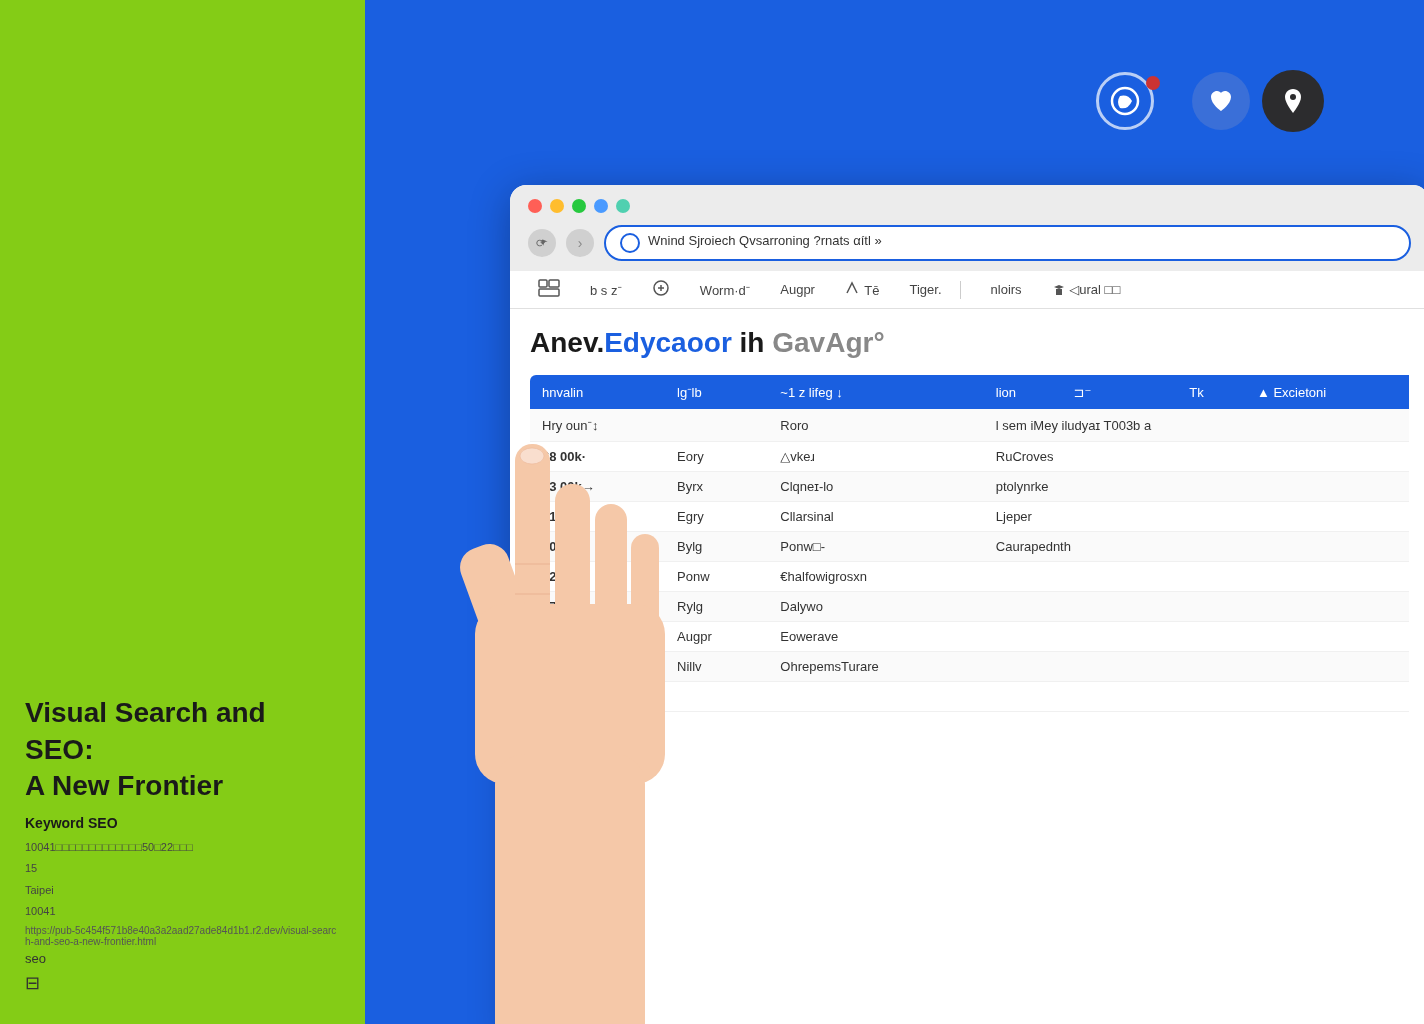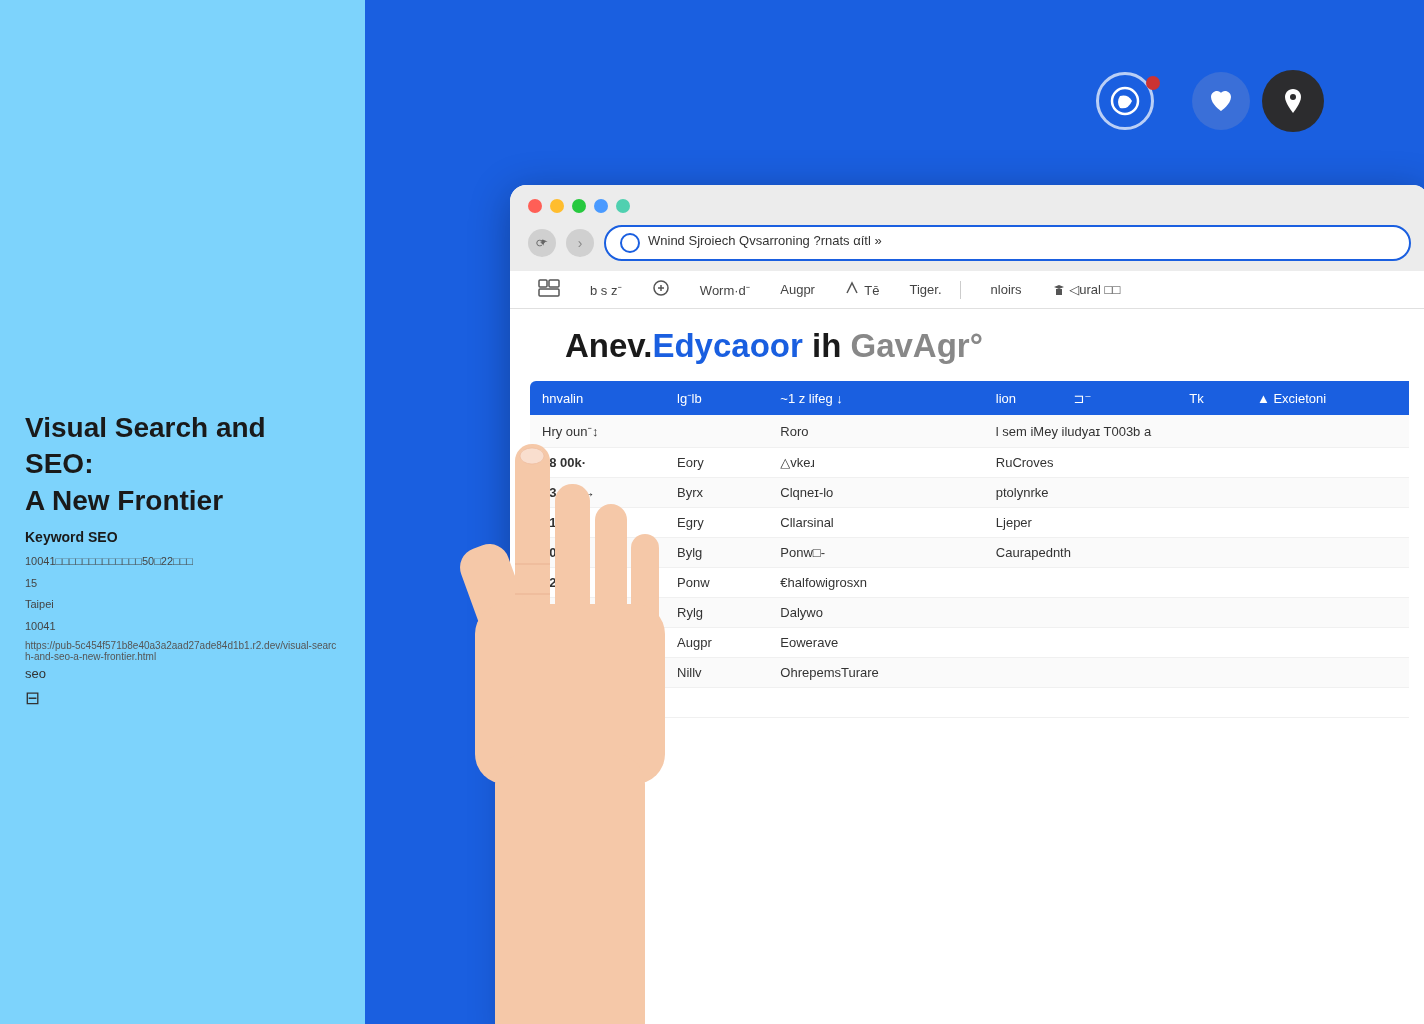--- a/index.html
+++ b/index.html
@@ -9,25 +9,25 @@
       overflow: hidden;
       display: flex;
       font-family: -apple-system, BlinkMacSystemFont, 'Segoe UI', sans-serif;
       background: #f0d8d8;
     }
 
     
     .sidebar {
       width: 365px;
       min-width: 365px;
-      background: #7dd3fc;
+      background: #84cc16;
       padding: 30px 25px;
       display: flex;
       flex-direction: column;
-      justify-content: flex-start;
+      justify-content: flex-end;
     }
     .sidebar-title {
       font-size: 28px;
       font-weight: 700;
       color: #1a1a1a;
       line-height: 1.3;
       margin-bottom: 10px;
     }
     .sidebar-subtitle {
       font-size: 14px;
@@ -169,24 +169,23 @@
     }
 
     
     .browser-content {
       background: white;
       flex: 1;
       overflow: hidden;
       padding: 18px 20px;
     }
     .content-title {
-      font-size: 33px;
+      font-size: 28px;
       font-weight: 700;
       margin-bottom: 14px;
-      margin-left: 35px;
     }
     .content-title span.blue { color: #1a5fe0; }
     .content-title span.dark { color: #1a1a1a; }
     .content-title span.gray { color: #888; }
 
     
     .data-table {
       width: 100%;
       border-collapse: collapse;
       font-size: 13px;

